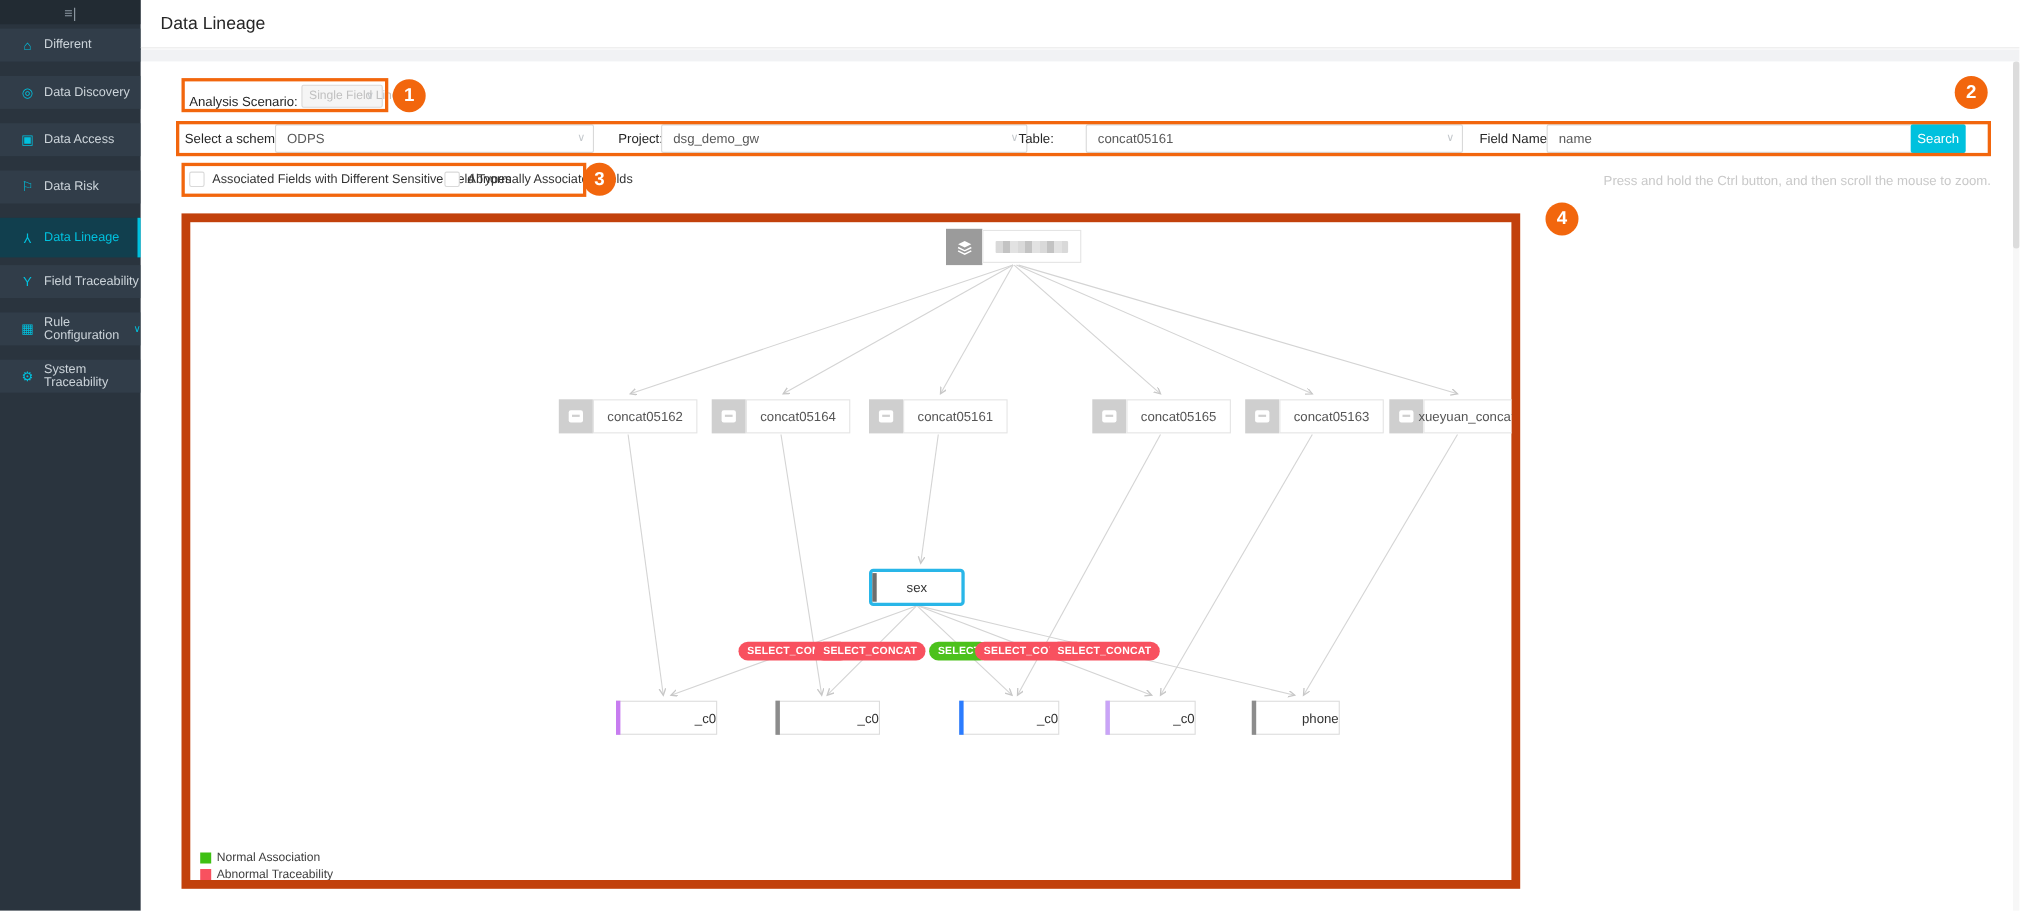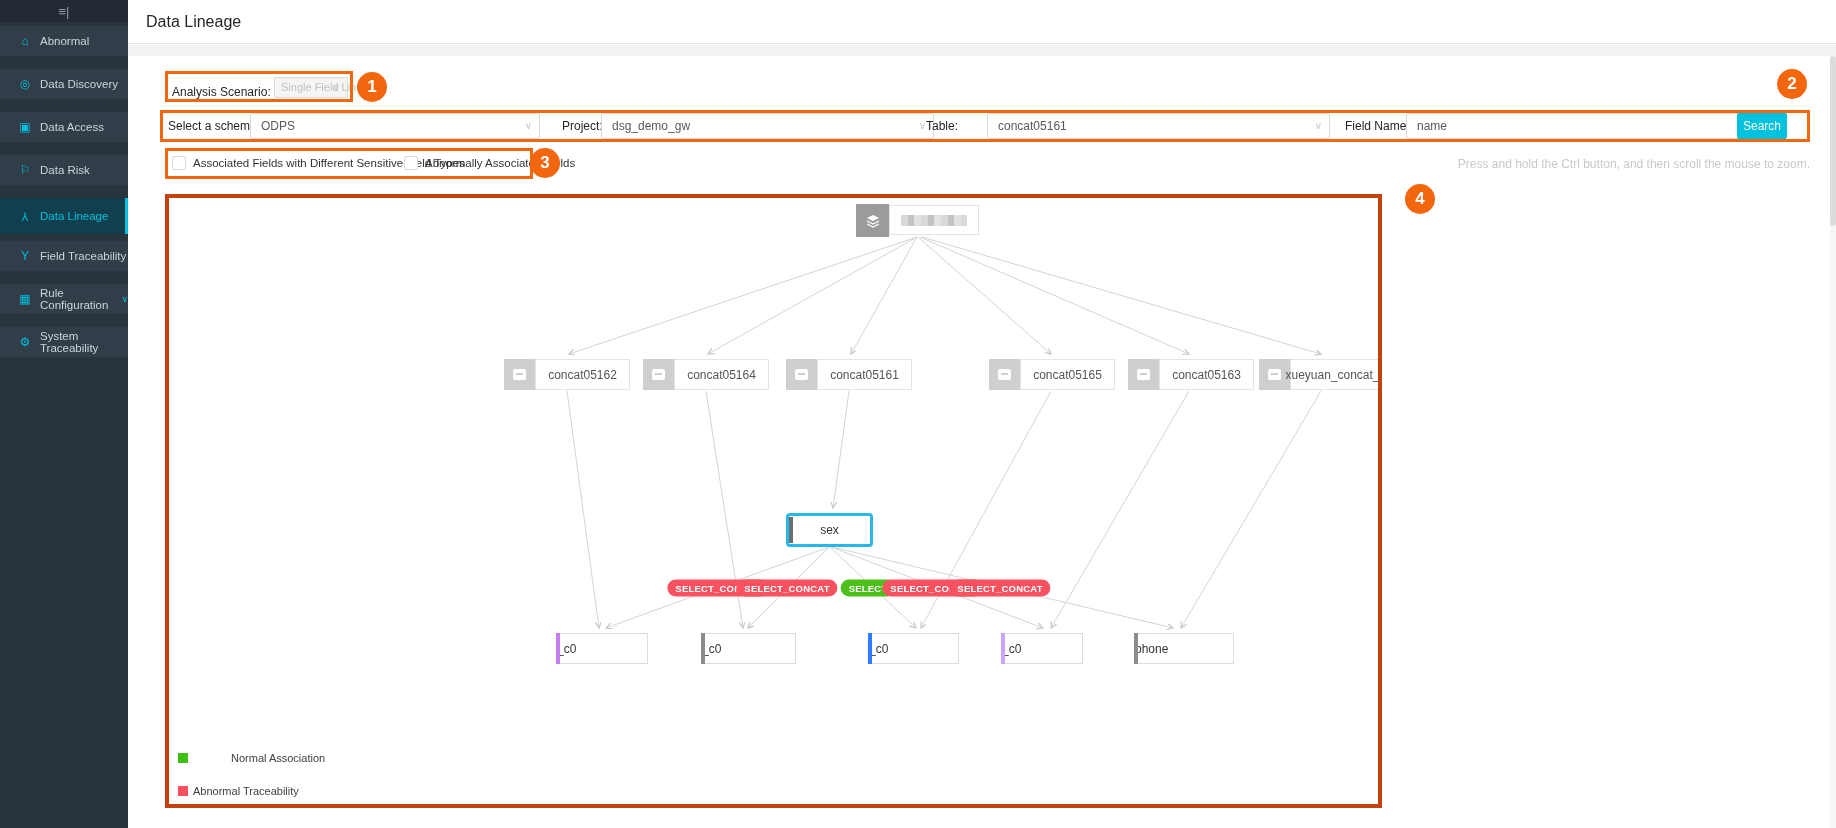--- a/index.html
+++ b/index.html
@@ -41,41 +41,41 @@
   .srch { position:absolute; left:1737px; top:113px; width:50px; height:26px; background:#00c1de;
           color:#fff; border:none; border-radius:2px; font-size:12px; cursor:pointer;
           font-family:"Liberation Sans", sans-serif; }
   .cbox { position:absolute; top:156px; width:14px; height:14px; border:1px solid #d9d9d9;
           border-radius:2px; background:#fff; cursor:pointer; }
   .cbl  { position:absolute; top:151px; font-size:11.5px; color:#333; line-height:24px; white-space:nowrap; }
   #hint { position:absolute; top:157px; right:26px; font-size:12px; color:#c9c9c9; }
 
   
   #graph { position:absolute; left:165px; top:194px; width:1217px; height:614px;
-           border:4px solid #c2410c; background:#fff; overflow:hidden; }
+           border:8px solid #c2410c; background:#fff; overflow:hidden; }
   #edges { position:absolute; left:0; top:0; }
   .gnode { position:absolute; display:flex; cursor:pointer; }
   .nicon { width:31px; height:31px; flex:none; display:flex; align-items:center; justify-content:center; }
   .nicon.dark  { background:#9b9b9b; width:33px; height:33px; }
   .nicon.light { background:#cfcfcf; }
   .tbl-glyph { width:13px; height:11px; background:#fff; border-radius:2px; position:relative; }
   .tbl-glyph::before { content:""; position:absolute; left:3px; top:4px; width:7px; height:2px; background:#cfcfcf; }
   .nlabel { background:#fff; border:1px solid #e4e4e4; font-size:12px; color:#555;
             display:flex; align-items:center; justify-content:center; }
   .root-label { width:90px; height:30px; margin-top:1px; }
   .mosaic { width:66px; height:11px;
             background:repeating-linear-gradient(90deg,#d9d9d9 0 7px,#c3c3c3 7px 13px,#e2e2e2 13px 20px);
             border-radius:1px; }
   .tnode .nlabel { width:95px; height:31px; }
   #sexnode { position:absolute; width:87px; height:34px; border:3px solid #29b6e8; border-radius:4px;
              background:#fff; display:flex; align-items:center; justify-content:center;
              font-size:12px; color:#333; cursor:pointer; }
   #sexnode .lbar { position:absolute; left:0; top:1px; bottom:1px; width:4px; background:#6e6e6e; }
   .fnode { position:absolute; top:435px; height:31px; background:#fff; border:1px solid #dcdcdc;
-           display:flex; align-items:center; justify-content:flex-start; font-size:12px; color:#333;
+           display:flex; align-items:center; justify-content:flex-end; font-size:12px; color:#333;
            cursor:pointer; }
   .fnode .lbar { position:absolute; left:-1px; top:-1px; bottom:-1px; width:4px; }
   .pill { position:absolute; transform:translate(-50%,-50%); color:#fff; font-size:9.5px; font-weight:bold;
           padding:3px 8px; border-radius:9px; white-space:nowrap; letter-spacing:0.2px; }
   .pill.red   { background:#f8515f; }
   .pill.green { background:#4cc11c; }
   .lg-row { position:absolute; left:9px; display:flex; align-items:center; }
   .lg-sq { width:10px; height:10px; margin-right:5px; flex:none; }
   .lg-row span.txt { font-size:11px; color:#404040; }
 
@@ -88,21 +88,21 @@
 
 <div id="page">
 
   <nav id="sidebar">
     <div class="topstrip">
       <span class="collapse">≡|</span>
     </div>
     <ul>
       <li>
         <span class="micon">⌂</span>
-        <span>Abnormal</span>
+        <span>Different</span>
       </li>
       <li>
         <span class="micon">◎</span>
         <span>Data Discovery</span>
       </li>
       <li>
         <span class="micon">▣</span>
         <span>Data Access</span>
       </li>
       <li>
@@ -278,26 +278,26 @@
       <span>_c0</span>
     </div>
     <div class="fnode" style="left:699px; width:91px;">
       <span class="lbar" style="background:#2b7cff;"></span>
       <span>_c0</span>
     </div>
     <div class="fnode" style="left:832px; width:82px;">
       <span class="lbar" style="background:#c9a4f7;"></span>
       <span>_c0</span>
     </div>
-    <div class="fnode" style="left:965px; width:100px;">
+    <div class="fnode" style="left:965px; width:80px;">
       <span class="lbar" style="background:#8c8c8c;"></span>
       <span>phone</span>
     </div>
 
-    <div class="lg-row" style="top:554px;gap:38px;">
+    <div class="lg-row" style="top:572px;">
       <span class="lg-sq" style="background:#3ec013;"></span>
       <span class="txt">Normal Association</span>
     </div>
     <div class="lg-row" style="top:587px;">
       <span class="lg-sq" style="background:#f8515f;"></span>
       <span class="txt">Abnormal Traceability</span>
     </div>
   </div>
 
   <div class="ann-box" style="left:165px; top:71px;  width:188px;  height:31px;"></div>

